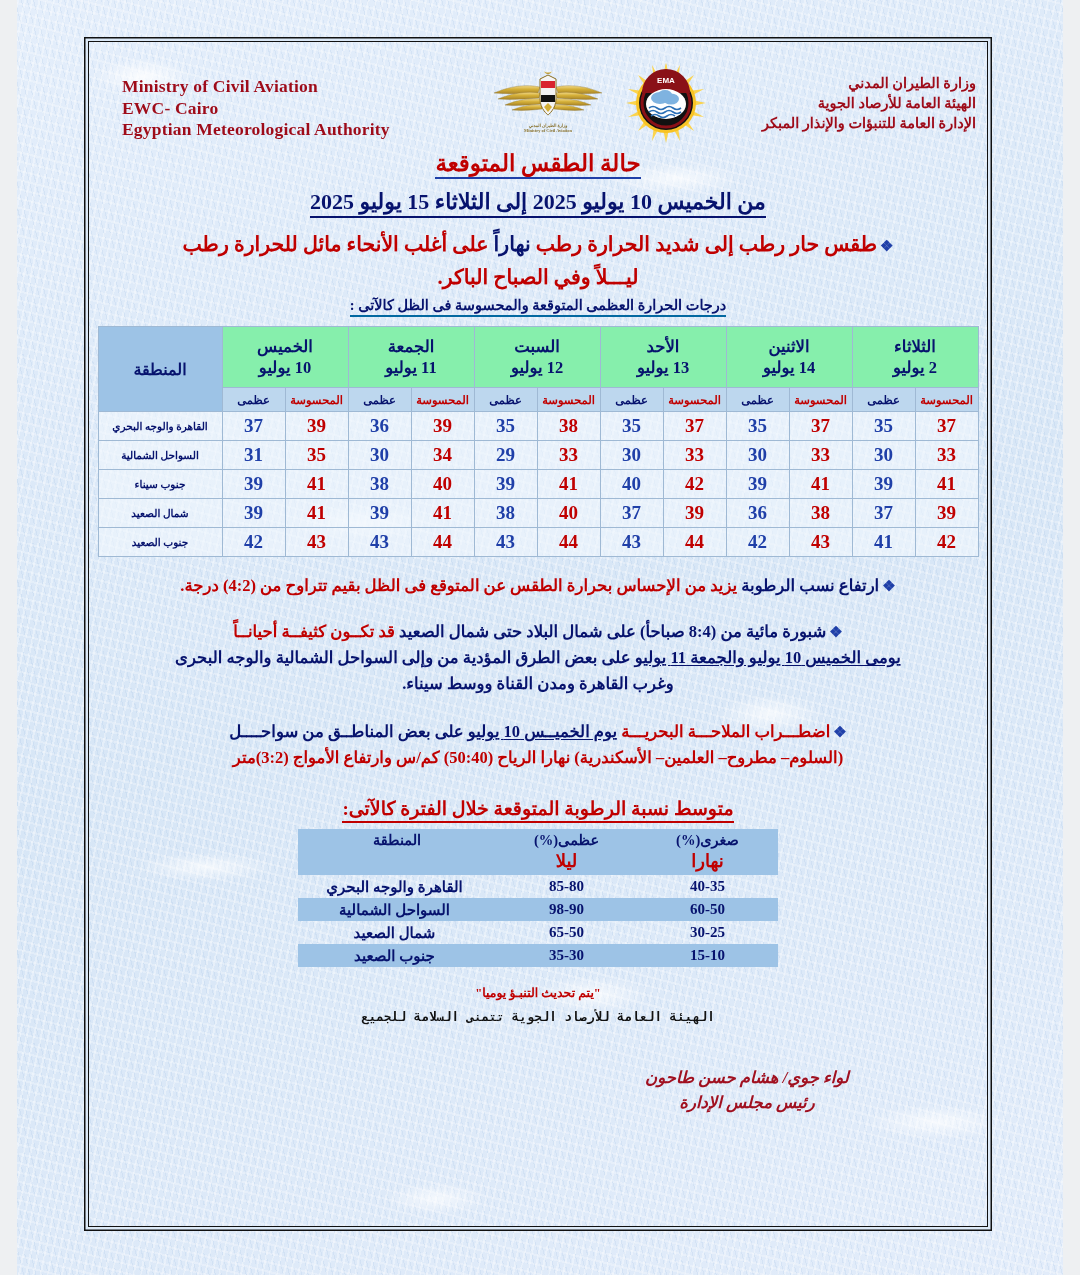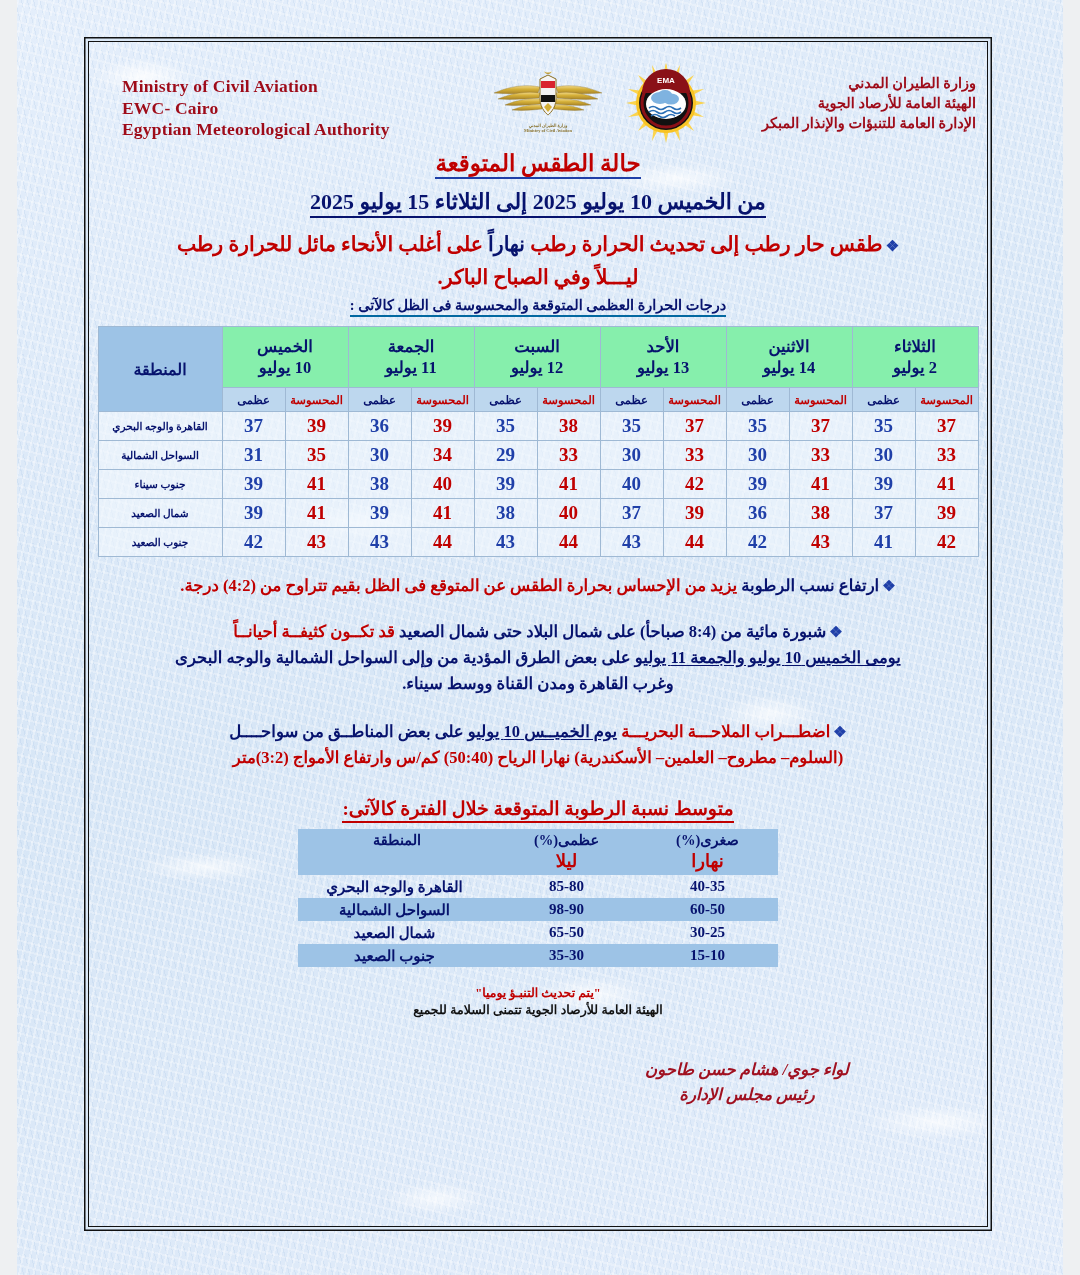--- a/index.html
+++ b/index.html
@@ -324,23 +324,23 @@
   
   .note1 {
     margin-top: 18px;
     text-align: center;
     font-family: "Liberation Serif", serif;
     font-weight: bold;
     font-size: 12.5px;
     color: #c00000;
   }
   .note2 {
-    margin-top: 1px;
-    text-align: center;
-    font-family: Liberation Sans, sans-serif;
+    margin-top: 8px;
+    text-align: center;
+    font-family: Liberation Mono, monospace;
     font-weight: bold;
     font-size: 12.5px;
     color: #111;
   }
   .sign {
     margin-top: 40px;
     padding-right: 42px;
     text-align: center;
     width: 390px;
     font-family: "Liberation Serif", serif;
@@ -457,21 +457,21 @@
   </div>
 
   <div class="title-main">
     <span>حالة الطقس المتوقعة</span>
   </div>
   <div class="title-date">
     <span>من الخميس 10 يوليو  2025  إلى الثلاثاء  15  يوليو  2025</span>
   </div>
 
   <div class="summary">
-    <span class="bullet">❖</span><span>طقس حار رطب إلى تحديث الحرارة رطب </span><span class="blue">نهاراً</span><span> على أغلب الأنحاء مائل للحرارة رطب</span><br>
+    <span class="bullet">❖</span><span>طقس حار رطب إلى شديد الحرارة رطب </span><span class="blue">نهاراً</span><span> على أغلب الأنحاء مائل للحرارة رطب</span><br>
     <span>ليـــلاً وفي الصباح الباكر.</span>
   </div>
 
   <div class="caption">
     <span>درجات الحرارة العظمى المتوقعة والمحسوسة فى الظل كالآتى :</span>
   </div>
 
   <div class="temp-wrap">
     <table class="temp">
       <colgroup>

